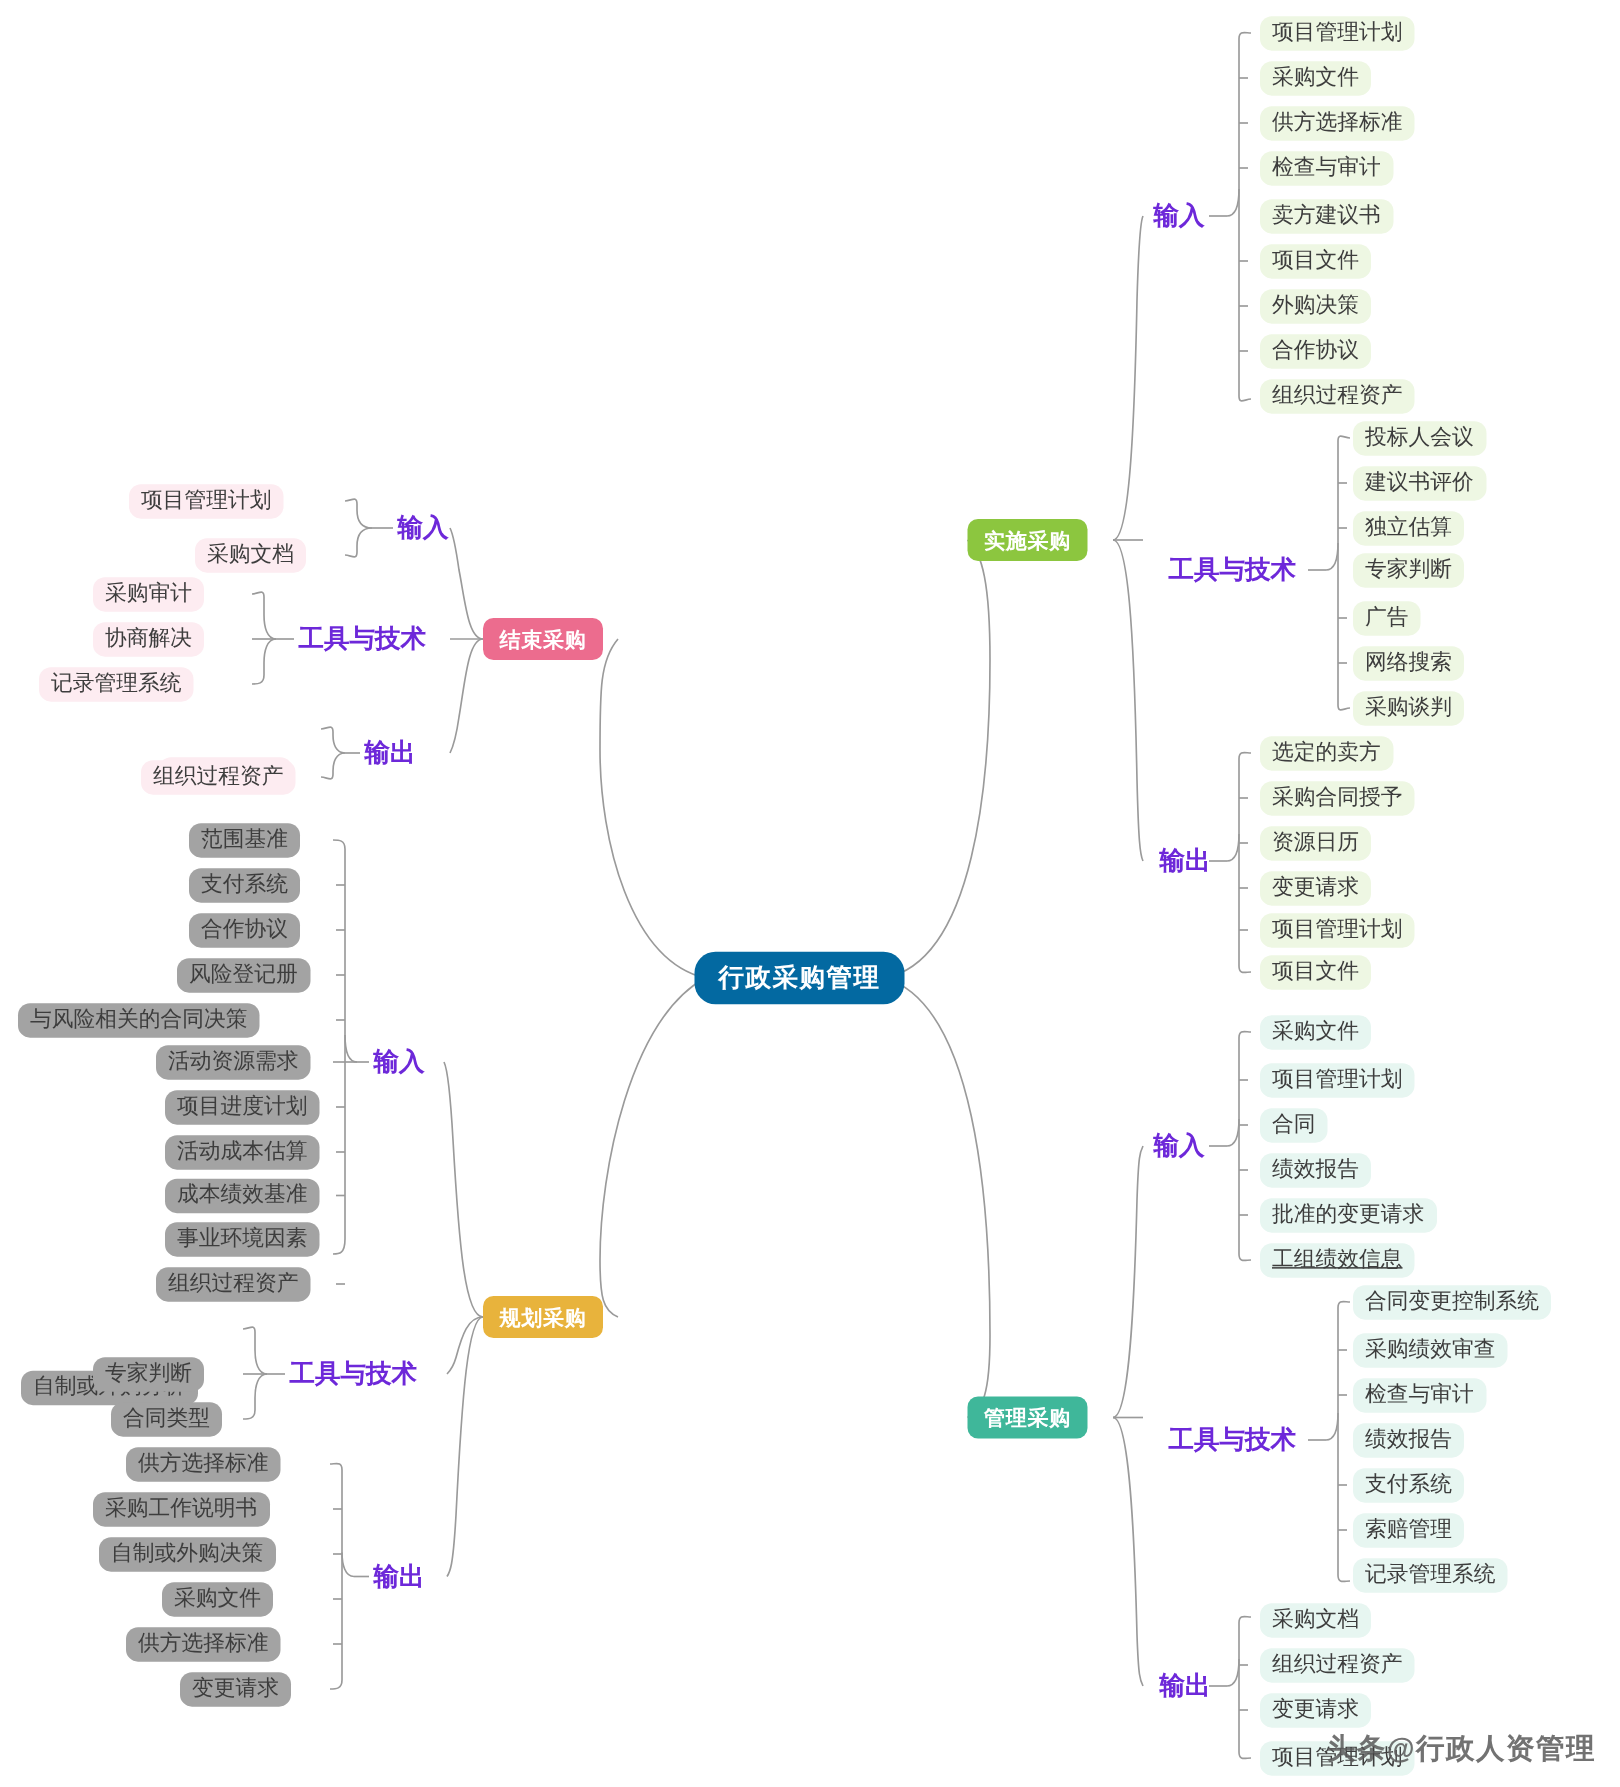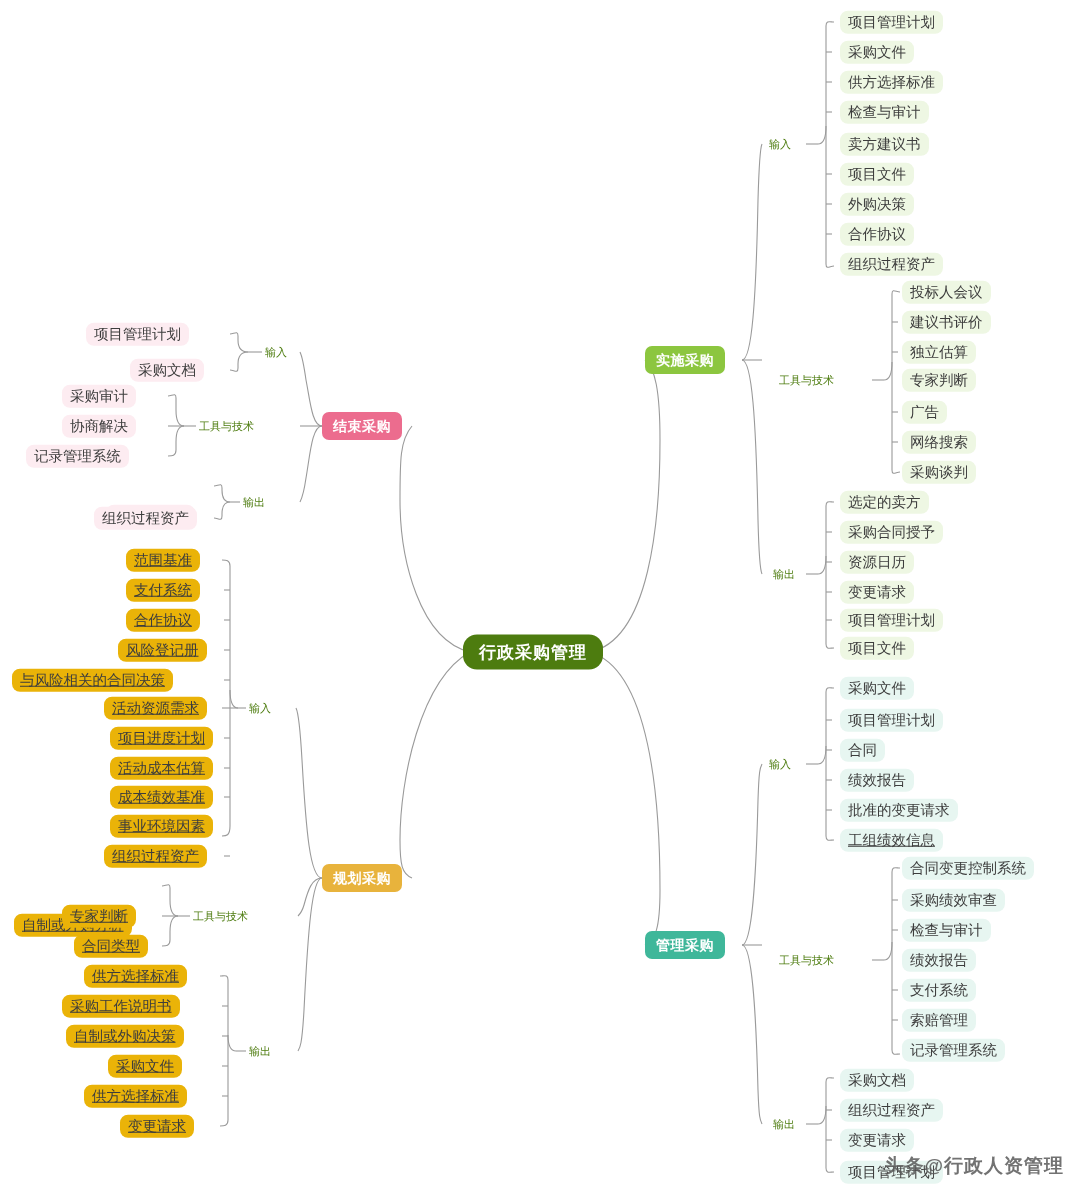--- a/index.html
+++ b/index.html
@@ -14,21 +14,21 @@
   svg.edges{position:absolute;left:0;top:0;width:1080px;height:1191px;pointer-events:none;}
   .node{
     position:absolute;
     white-space:nowrap;
     font-size:15px;
     line-height:1;
     transform:translateY(-50%);
   }
   
   .root{
-    background:#4d7c0f;
+    background:#0369a1;
     color:#ffffff;
     font-size:17px;
     font-weight:bold;
     padding:9px 16px;
     border-radius:14px;
     letter-spacing:1px;
   }
   
   .chip{
     color:#ffffff;
@@ -37,34 +37,35 @@
     padding:7px 11px;
     border-radius:7px;
     letter-spacing:.5px;
   }
   .chip.pink{background:#ec6c8e;}
   .chip.green{background:#8cc63f;}
   .chip.orange{background:#e8b33c;}
   .chip.teal{background:#3fb79a;}
   
   .cat{
-    color:#4d7c0f;
-    font-size:11px;
+    color:#6d28d9;
+    font-size:17px;
     padding:2px 3px;
+    font-weight:bold;
   }
   
   .leaf{
     font-size:14.5px;
     color:#3d3d3d;
     padding:4px 8px;
     border-radius:8px;
   }
   .leaf.pinkbg{background:#fdecf1;}
   .leaf.greenbg{background:#eef7e3;}
-  .leaf.orangebg{background:#eab308;text-decoration:underline;}
+  .leaf.orangebg{background:#a3a3a3;}
   .leaf.tealbg{background:#e7f6f1;}
   .watermark{
     position:absolute;
     right:16px;bottom:12px;
     font-size:19px;
     color:#5a5a5a;
     opacity:.85;
     font-weight:bold;
     letter-spacing:1px;
   }

